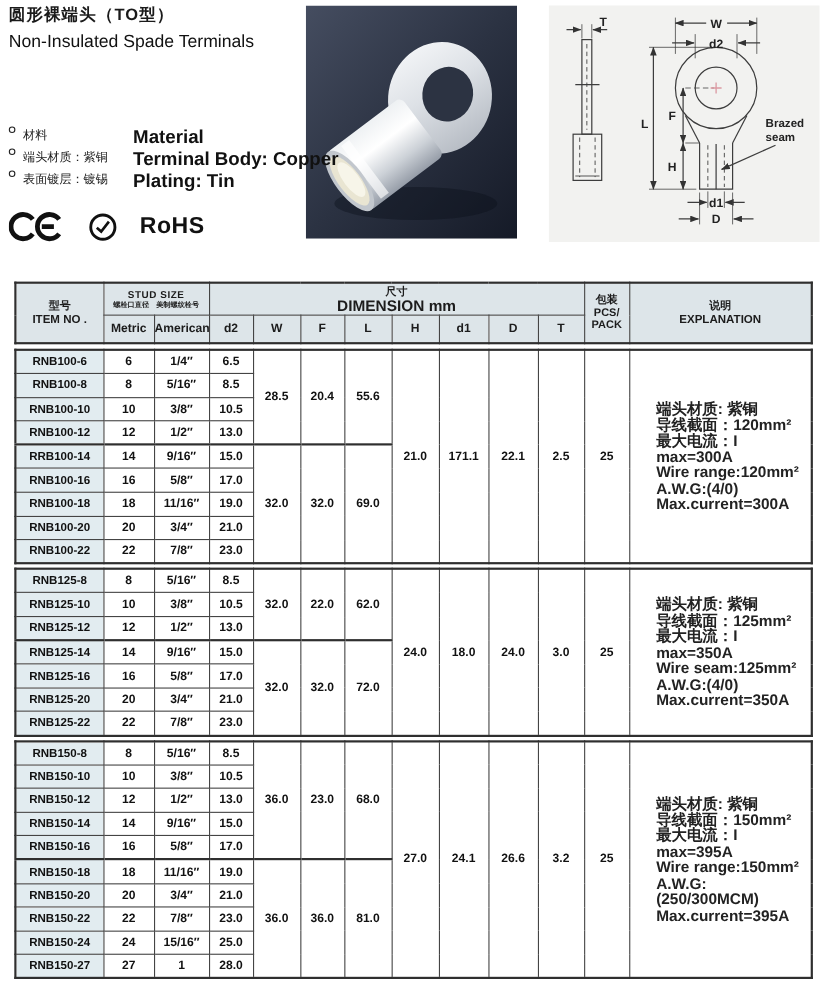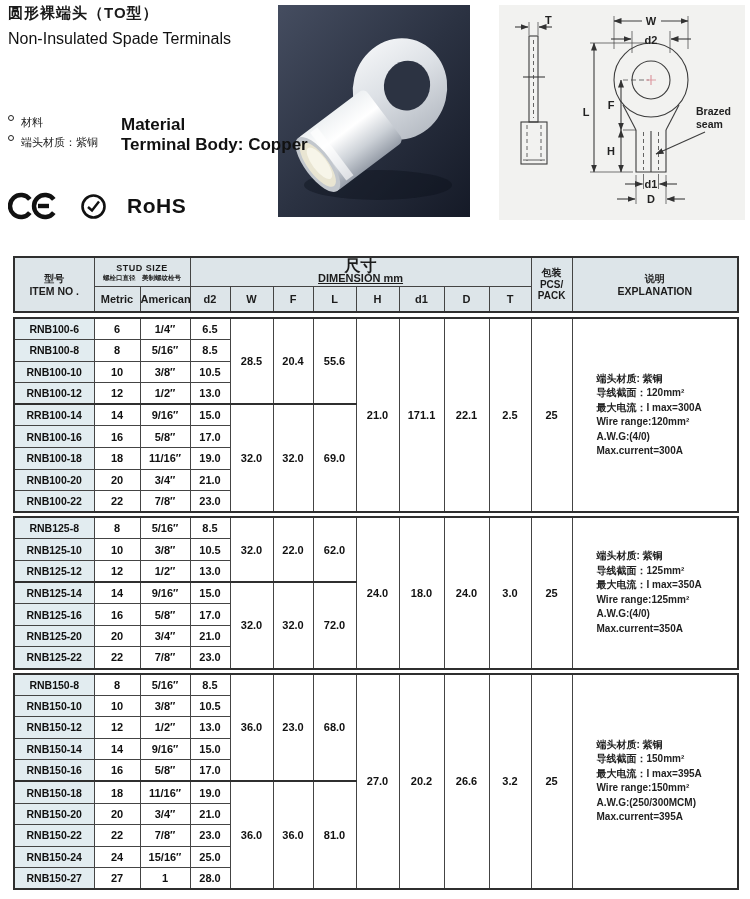--- a/index.html
+++ b/index.html
@@ -23,29 +23,29 @@
   table.dtable{border-collapse:collapse;table-layout:fixed;width:724px;border:2px solid #2f2f2f;}
   .dtable th,.dtable td{border:1px solid #444;text-align:center;vertical-align:middle;padding:0;overflow:hidden;}
   .header-table{margin-bottom:4px;}
   .header-table th{background:#dde5e9;font-weight:bold;color:#1c1c1c;}
   .hr1 th{height:28px;}
   .hr2 th{height:24px;font-size:11px;}
   .h-zh{font-size:10px;line-height:12px;}
   .h-en{font-size:10.5px;line-height:12px;}
   .stud-en{font-size:9px;line-height:10px;letter-spacing:.5px;}
   .tiny{font-size:6.5px;line-height:9px;white-space:nowrap;}
-  .dim-zh{font-size:16px;line-height:12px;}
-  .dim-en{font-size:11px;line-height:12px;text-decoration:underline;}
+  .dim-zh{font-size:10px;line-height:12px;}
+  .dim-en{font-size:14px;line-height:12px;}
   .pk{font-size:10px;line-height:11.5px;}
   .body-table{margin-bottom:3px;}
   .body-table tr{height:21.6px;}
   .body-table td{font-size:11px;font-weight:bold;color:#111;background:#fff;}
   .body-table td.item-cell{background:#e2ecf0;font-size:10.5px;}
   .body-table tr.subsep td{border-top:2px solid #2f2f2f;}
-  .body-table td.expl{text-align:left;padding:0 4px 0 24px;font-size:10px;font-weight:bold;line-height:14.5px;color:#222;}
+  .body-table td.expl{text-align:left;padding:0 4px 0 24px;font-size:14px;font-weight:bold;line-height:14.5px;color:#222;}
   svg text{font-family:"Liberation Sans",sans-serif;}
 </style>
 </head>
 <body>
 
 <div class="page">
 
   <div class="titleblock">
     <div class="t-zh">圆形裸端头（TO型）</div>
     <div class="t-en">Non-Insulated Spade Terminals</div>
@@ -168,20 +168,25 @@
   <div class="materials">
     <div class="mrow">
       <span class="bullet"></span>
       <span class="mzh">材料</span>
       <span class="men">Material</span>
     </div>
     <div class="mrow">
       <span class="bullet"></span>
       <span class="mzh">端头材质：紫铜</span>
       <span class="men">Terminal Body: Copper</span>
+    </div>
+    <div class="mrow">
+      <span class="bullet"></span>
+      <span class="mzh">表面镀层：镀锡</span>
+      <span class="men">Plating: Tin</span>
     </div>
   </div>
 
   <div class="certs">
     <svg width="52" height="28" viewBox="0 0 52 28">
       <g fill="none" stroke="#111" stroke-width="4.4">
         <path d="M21.8,7.4 A11,11 0 1 0 21.8,20.6"></path>
         <path d="M45.8,7.4 A11,11 0 1 0 45.8,20.6"></path>
         <line x1="30" y1="14" x2="41" y2="14"></line>
       </g>
@@ -369,21 +374,21 @@
             <td rowspan="3">62.0</td>
             <td rowspan="7">24.0</td>
             <td rowspan="7">18.0</td>
             <td rowspan="7">24.0</td>
             <td rowspan="7">3.0</td>
             <td rowspan="7">25</td>
             <td class="expl" rowspan="7">
               <div>端头材质: 紫铜</div>
               <div>导线截面：125mm²</div>
               <div>最大电流：I max=350A</div>
-              <div>Wire range:125mm²</div>
+              <div>Wire seam:125mm²</div>
               <div>A.W.G:(4/0)</div>
               <div>Max.current=350A</div>
             </td>
           </tr>
           <tr>
             <td class="item-cell">RNB125-10</td>
             <td>10</td>
             <td>3/8″</td>
             <td>10.5</td>
           </tr>
@@ -442,21 +447,21 @@
       <tbody>
           <tr>
             <td class="item-cell">RNB150-8</td>
             <td>8</td>
             <td>5/16″</td>
             <td>8.5</td>
             <td rowspan="5">36.0</td>
             <td rowspan="5">23.0</td>
             <td rowspan="5">68.0</td>
             <td rowspan="10">27.0</td>
-            <td rowspan="10">20.2</td>
+            <td rowspan="10">24.1</td>
             <td rowspan="10">26.6</td>
             <td rowspan="10">3.2</td>
             <td rowspan="10">25</td>
             <td class="expl" rowspan="10">
               <div>端头材质: 紫铜</div>
               <div>导线截面：150mm²</div>
               <div>最大电流：I max=395A</div>
               <div>Wire range:150mm²</div>
               <div>A.W.G:(250/300MCM)</div>
               <div>Max.current=395A</div>

